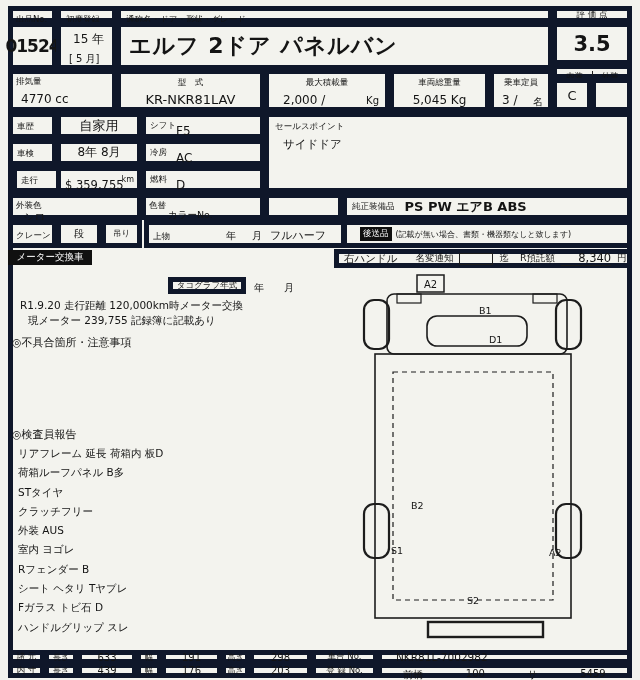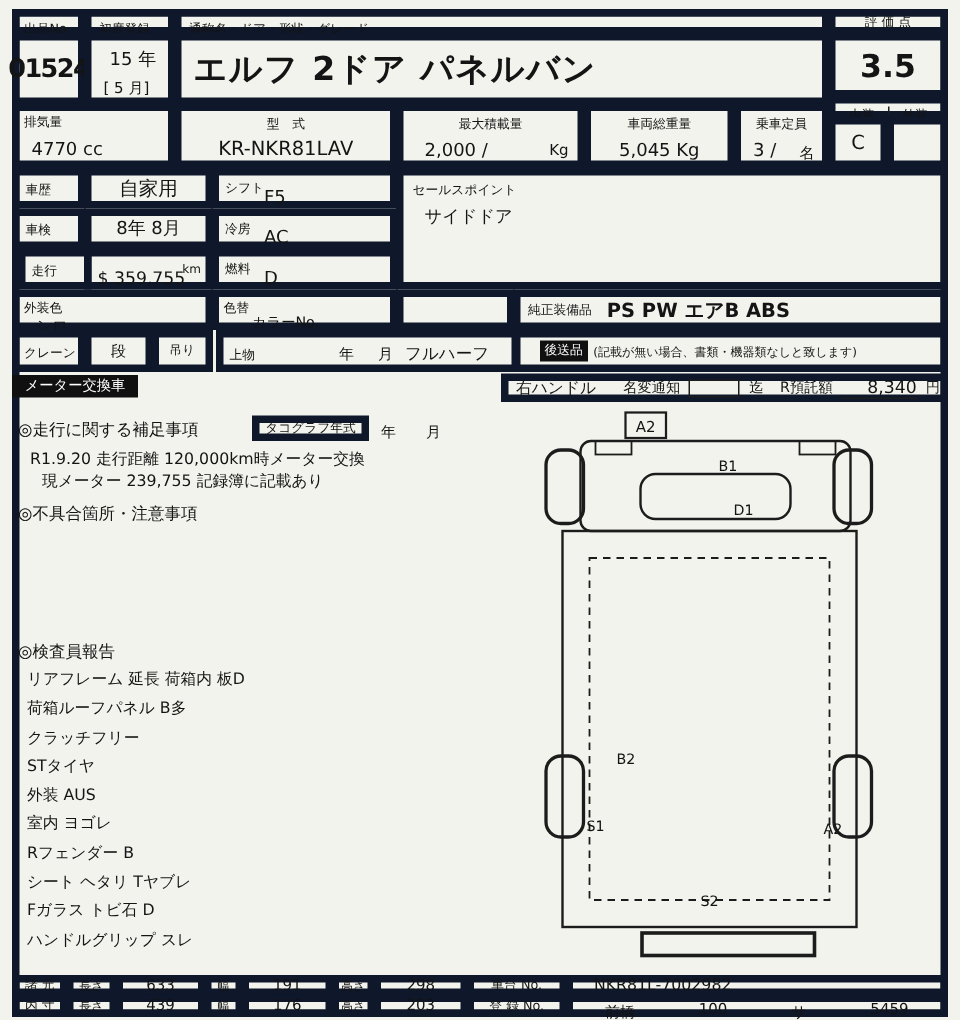--- a/index.html
+++ b/index.html
@@ -139,34 +139,33 @@
   <div class="cell" style="left:334px;top:249px;width:298px;height:19px;display:flex;align-items:center;gap:6px;padding-left:5px">
     <span style="font-size:10.5px;white-space:nowrap">右ハンドル</span>
     <span style="font-size:9.5px;margin-left:12px;white-space:nowrap">名変通知</span>
     <span style="width:34px;height:12px;border:1px solid #1c1c1c;display:inline-block"></span>
     <span style="font-size:9.5px">迄</span>
     <span style="font-size:9.5px;margin-left:5px;white-space:nowrap">R預託額</span>
     <span style="font-size:11.5px;min-width:50px;text-align:right;border-bottom:1px solid #1c1c1c">8,340</span>
     <span style="font-size:9.5px">円</span>
   </div>
 
-  <div class="abs" style="left:12px;top:279px;font-size:11px;white-space:nowrap">◎走行に関する補足事項</div>
   <div class="cell c" style="left:168px;top:277px;width:78px;height:17px;font-size:8.5px">タコグラフ年式</div>
   <span class="abs sm" style="left:254px;top:281px">年</span>
   <span class="abs sm" style="left:284px;top:281px">月</span>
   <div class="abs" style="left:20px;top:299px;font-size:10.5px;white-space:nowrap">R1.9.20 走行距離 120,000km時メーター交換</div>
   <div class="abs" style="left:28px;top:314px;font-size:10.5px;white-space:nowrap">現メーター 239,755 記録簿に記載あり</div>
   <div class="abs" style="left:12px;top:335px;font-size:11px;white-space:nowrap">◎不具合箇所・注意事項</div>
 
   <div class="abs" style="left:12px;top:427px;font-size:11px;white-space:nowrap">◎検査員報告</div>
   <div class="abs" style="left:18px;top:444px;width:310px;font-size:10.5px;line-height:19.3px">
     <div>リアフレーム 延長 荷箱内 板D</div>
     <div>荷箱ルーフパネル B多</div>
+    <div>STタイヤ</div>
     <div>クラッチフリー</div>
-    <div>STタイヤ</div>
     <div>外装 AUS</div>
     <div>室内 ヨゴレ</div>
     <div>Rフェンダー B</div>
     <div>シート ヘタリ Tヤブレ</div>
     <div>Fガラス トビ石 D</div>
     <div>ハンドルグリップ スレ</div>
   </div>
 
   <svg class="abs" style="left:345px;top:270px" width="287" height="380" viewBox="0 0 287 380">
 

